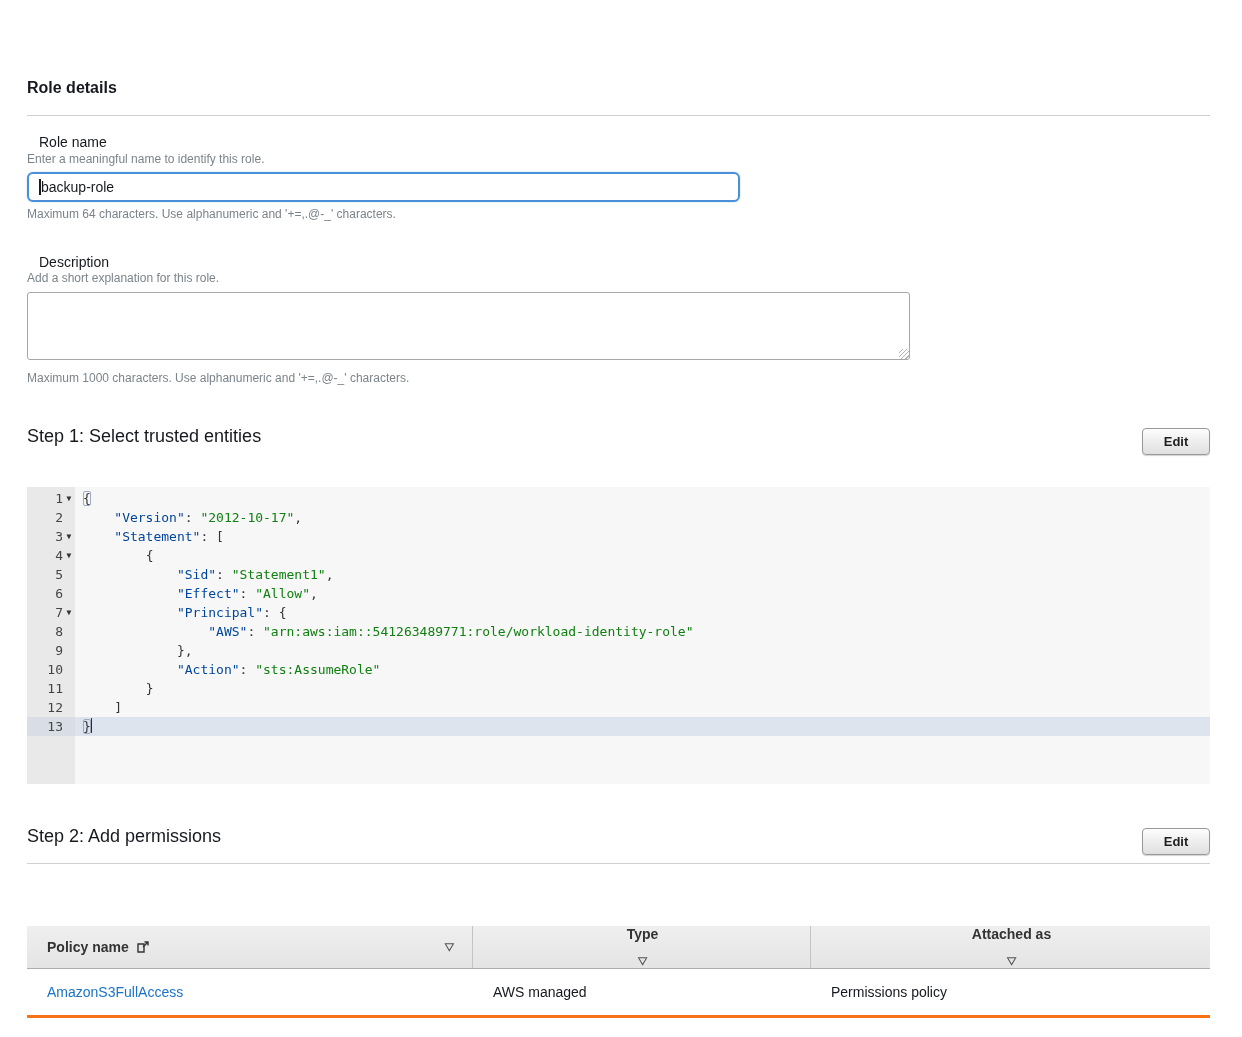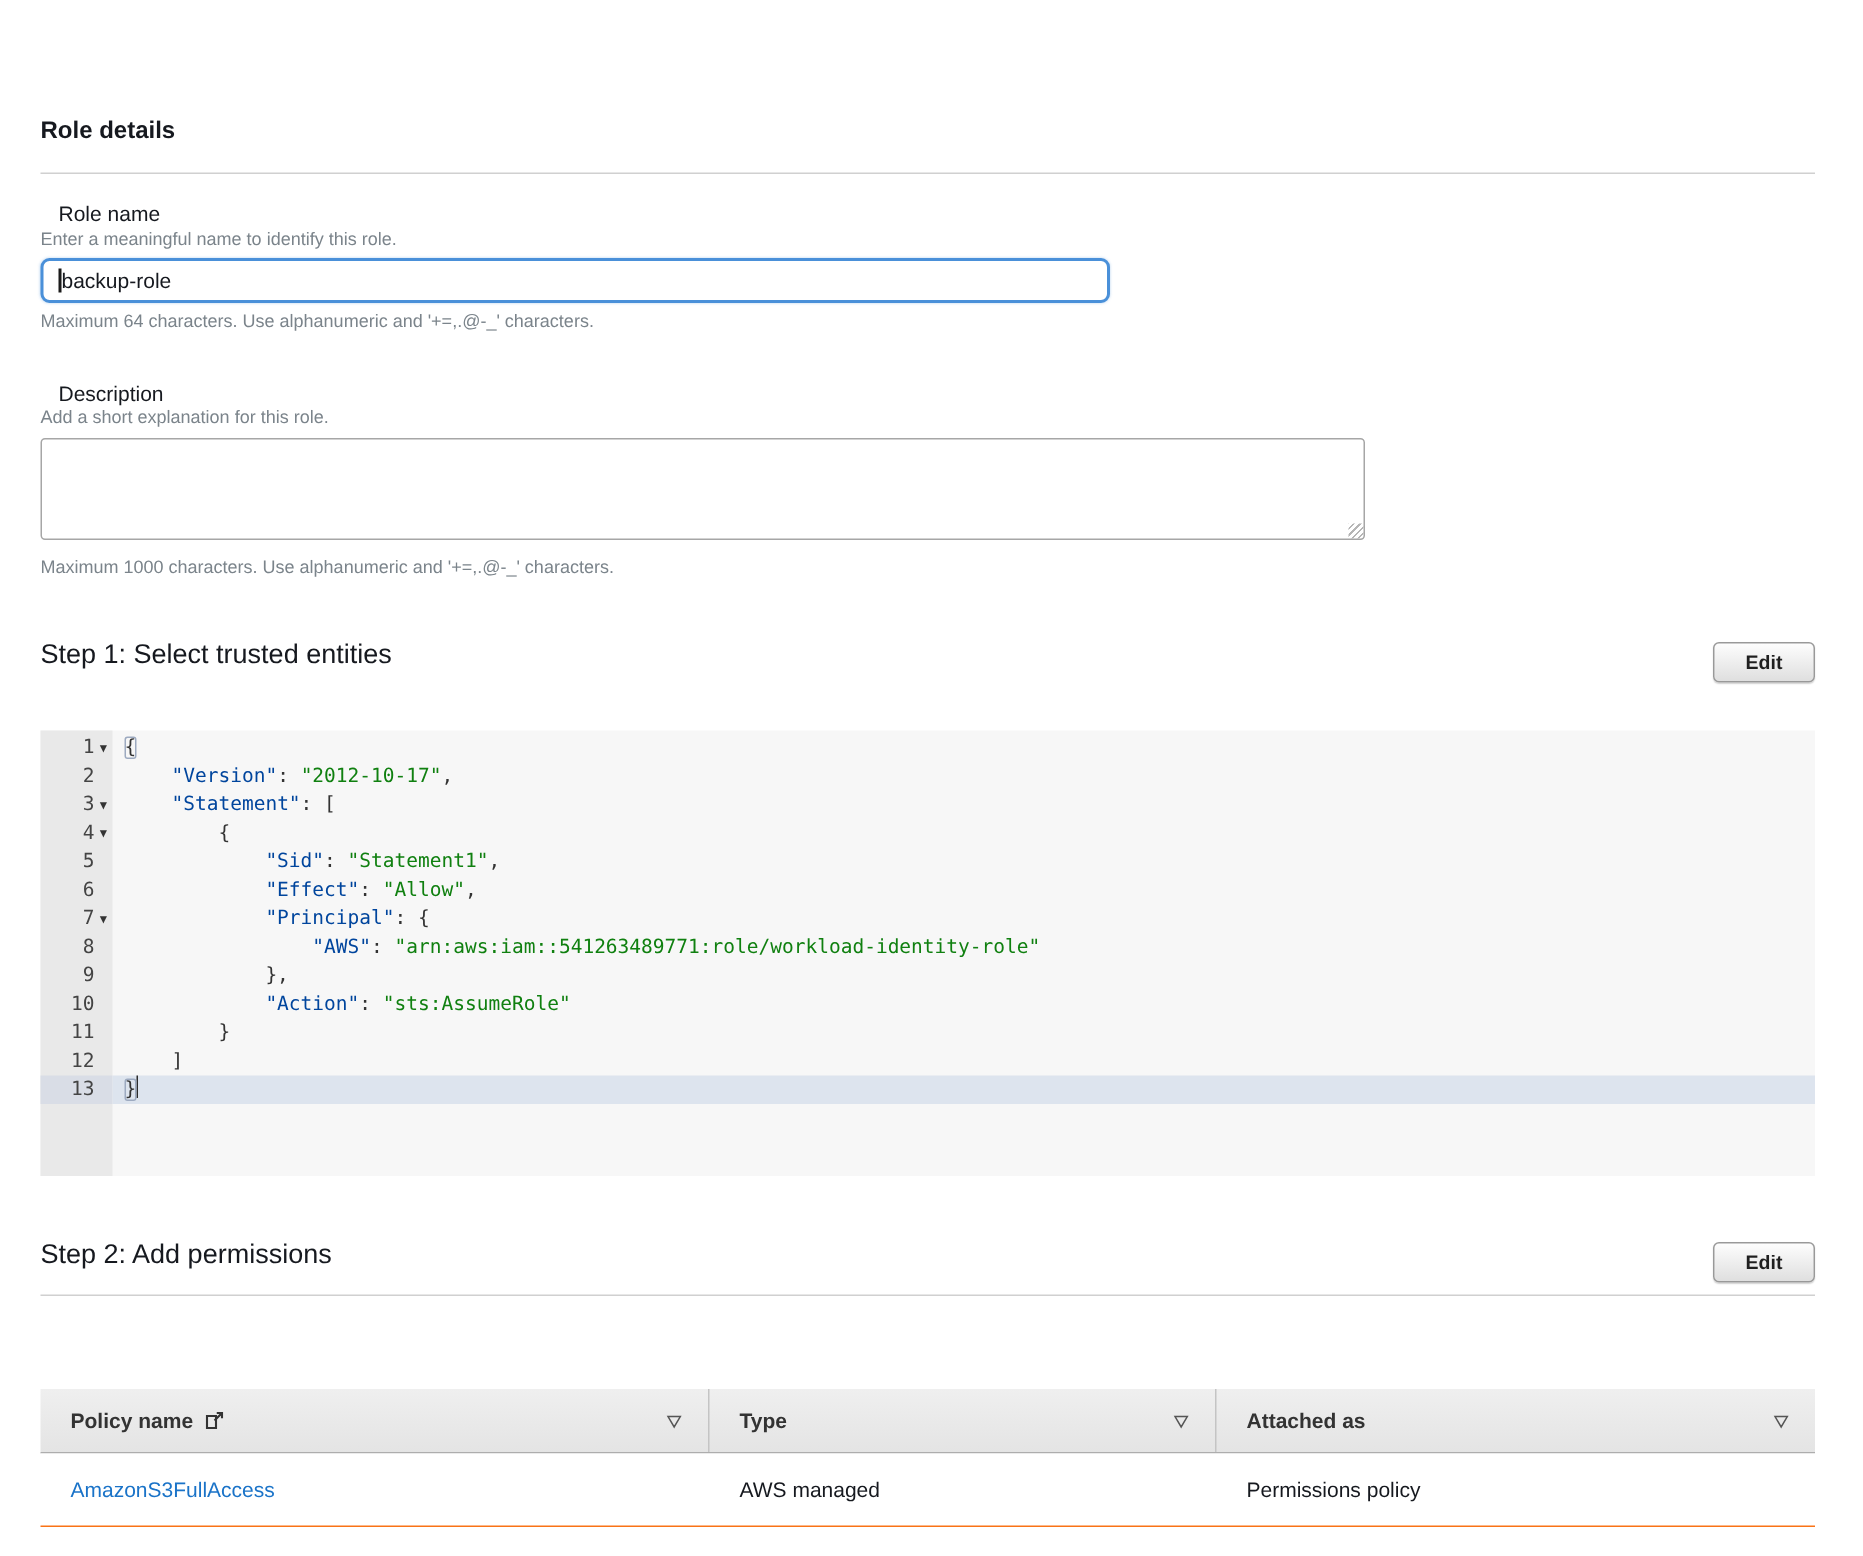--- a/index.html
+++ b/index.html
@@ -71,31 +71,31 @@
   #permissions-panel-header { left:27px; top:864px; width:1183px; height:57px;
       background:linear-gradient(180deg,#fdfdfd,#ececec); border-bottom:1px solid #c2c2c2;
       display:flex; align-items:center; padding-left:20px; }
   #panel-title { font-size:14px; color:#16191f; }
 
   #policy-table-header { left:27px; top:926px; width:1183px; height:43px;
       background:linear-gradient(180deg,#efefef,#e4e4e4); border-bottom:1px solid #adadad;
       display:flex; }
   .th-cell { display:flex; align-items:center; padding:0 18px 0 20px; font-size:14px; font-weight:700;
       color:#333; cursor:pointer; }
-  .th-cell + .th-cell { border-left:1px solid #c4c4c4; }
+  .th-cell + .th-cell { border-left:1px solid #c4c4c4;flex-direction:column; }
   .th-col1 { width:445px; }
   .th-col2 { width:338px; }
   .th-col3 { flex:1; }
   .th-label { flex:0 0 auto; }
   .th-spacer { flex:1; }
   .sort-icon { font-size:12px; color:#555; transform:scaleY(.85); }
   .ext-link-icon { margin-left:7px; display:inline-flex; }
 
   #policy-table-row { left:27px; top:969px; width:1183px; height:49px; background:#fff;
-      border-bottom:1px solid #f97316; display:flex; align-items:center; font-size:14px; }
+      border-bottom:3px solid #f97316; display:flex; align-items:center; font-size:14px; }
   .td-col1 { width:445px; padding-left:20px; }
   .td-col2 { width:338px; padding-left:21px; }
   .td-col3 { flex:1; padding-left:21px; }
   #policy-name-link { color:#1a73c8; text-decoration:none; cursor:pointer; }
 </style>
 </head>
 <body>
 
 <div id="page">
 

